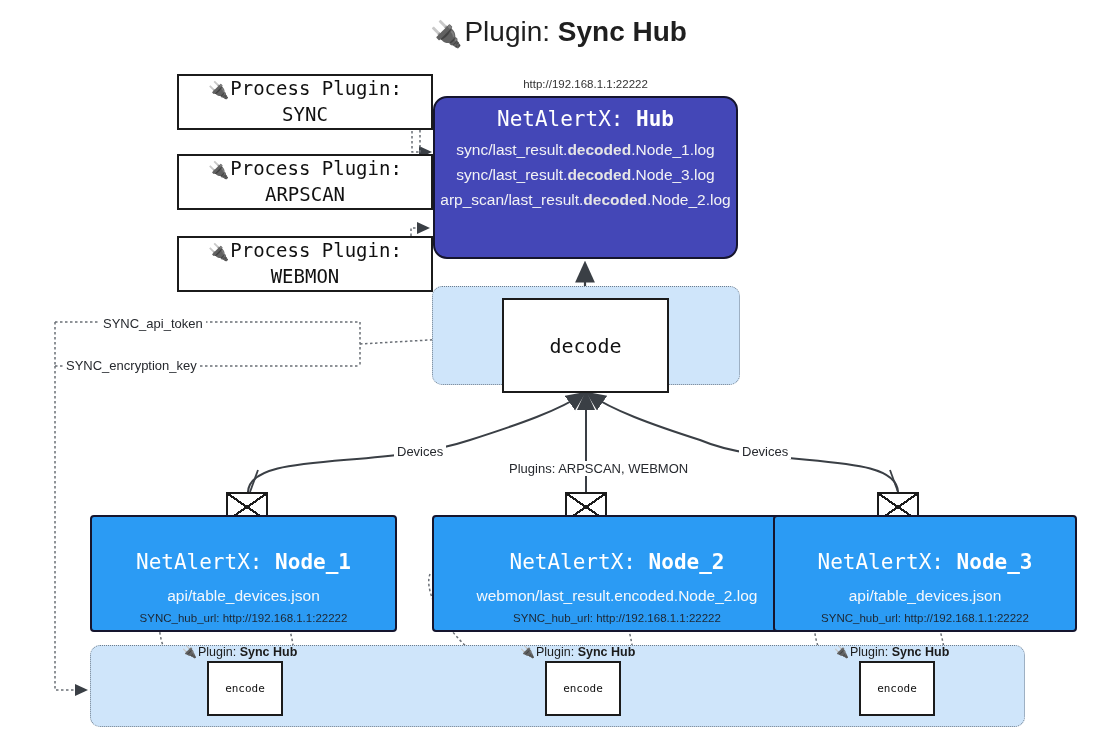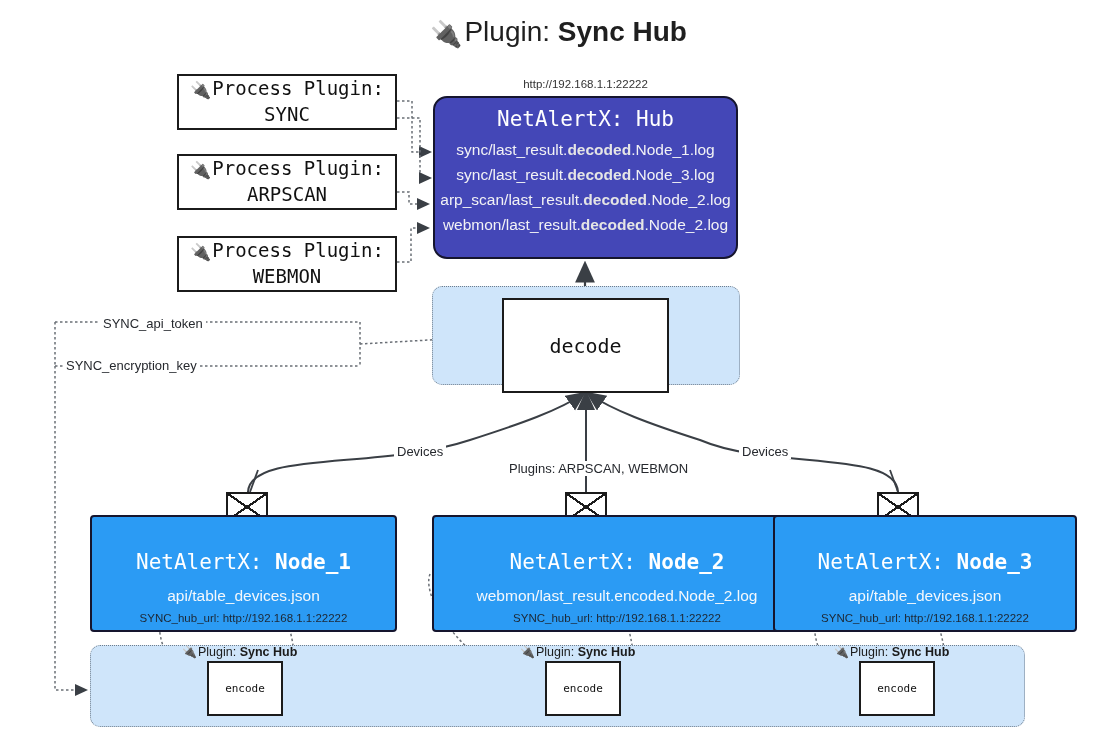--- a/index.html
+++ b/index.html
@@ -53,21 +53,21 @@
 
   
   .proc-box {
     border: 2px solid #1b1b1b;
     background: #ffffff;
     font-family: "DejaVu Sans Mono", monospace;
     font-size: 19px;
     color: #111111;
     line-height: 1.35;
     text-align: center;
-    width: 220px;
+    width: 256px;
     height: 56px;
     justify-content: flex-end;
   }
   .proc-box .l1 { white-space: nowrap; }
   .proc-box .l2 { white-space: nowrap; }
   .proc-box .plug-ico {
     font-family: "DejaVu Sans", sans-serif;
     font-size: 17px;
     margin-right: 1px;
     vertical-align: -1px;
@@ -83,21 +83,21 @@
     color: #ffffff;
     justify-content: flex-start;
     padding-top: 9px;
   }
   .hub-title {
     font-family: "DejaVu Sans Mono", monospace;
     font-size: 21px;
     margin-bottom: 6px;
     white-space: nowrap;
   }
-  .hub-title .strong { font-weight: normal; }
+  .hub-title .strong { font-weight: bold; }
   .hub-line {
     font-size: 15.5px;
     line-height: 1.62;
     white-space: nowrap;
     color: #f2f2f5;
   }
   .hub-line b { color: #e5e5e5; font-weight: bold; }
 
   .hub-url {
     position: absolute;
@@ -315,21 +315,20 @@
 
   <div class="hub-url">http://192.168.1.1:22222</div>
   <div class="box hub-box">
     <div class="hub-title">
       <span>NetAlertX:</span>
       <span class="strong">Hub</span>
     </div>
     <div class="hub-line"><span>sync/last_result.</span><b>decoded</b><span>.Node_1.log</span></div>
     <div class="hub-line"><span>sync/last_result.</span><b>decoded</b><span>.Node_3.log</span></div>
     <div class="hub-line"><span>arp_scan/last_result.</span><b>decoded</b><span>.Node_2.log</span></div>
-    <div class="hub-line"><span>webmon/last_result.</span><b>decoded</b><span>.Node_2.log</span></div>
   </div>
 
   <div class="cluster cluster-decode"></div>
   <div class="box decode-box">decode</div>
 
   <div class="edge-label" id="lbl-dev-left">Devices</div>
   <div class="edge-label" id="lbl-dev-right">Devices</div>
   <div class="edge-label" id="lbl-plugins">Plugins: ARPSCAN, WEBMON</div>
   <div class="edge-label" id="lbl-api-token">SYNC_api_token</div>
   <div class="edge-label" id="lbl-enc-key">SYNC_encryption_key</div>

